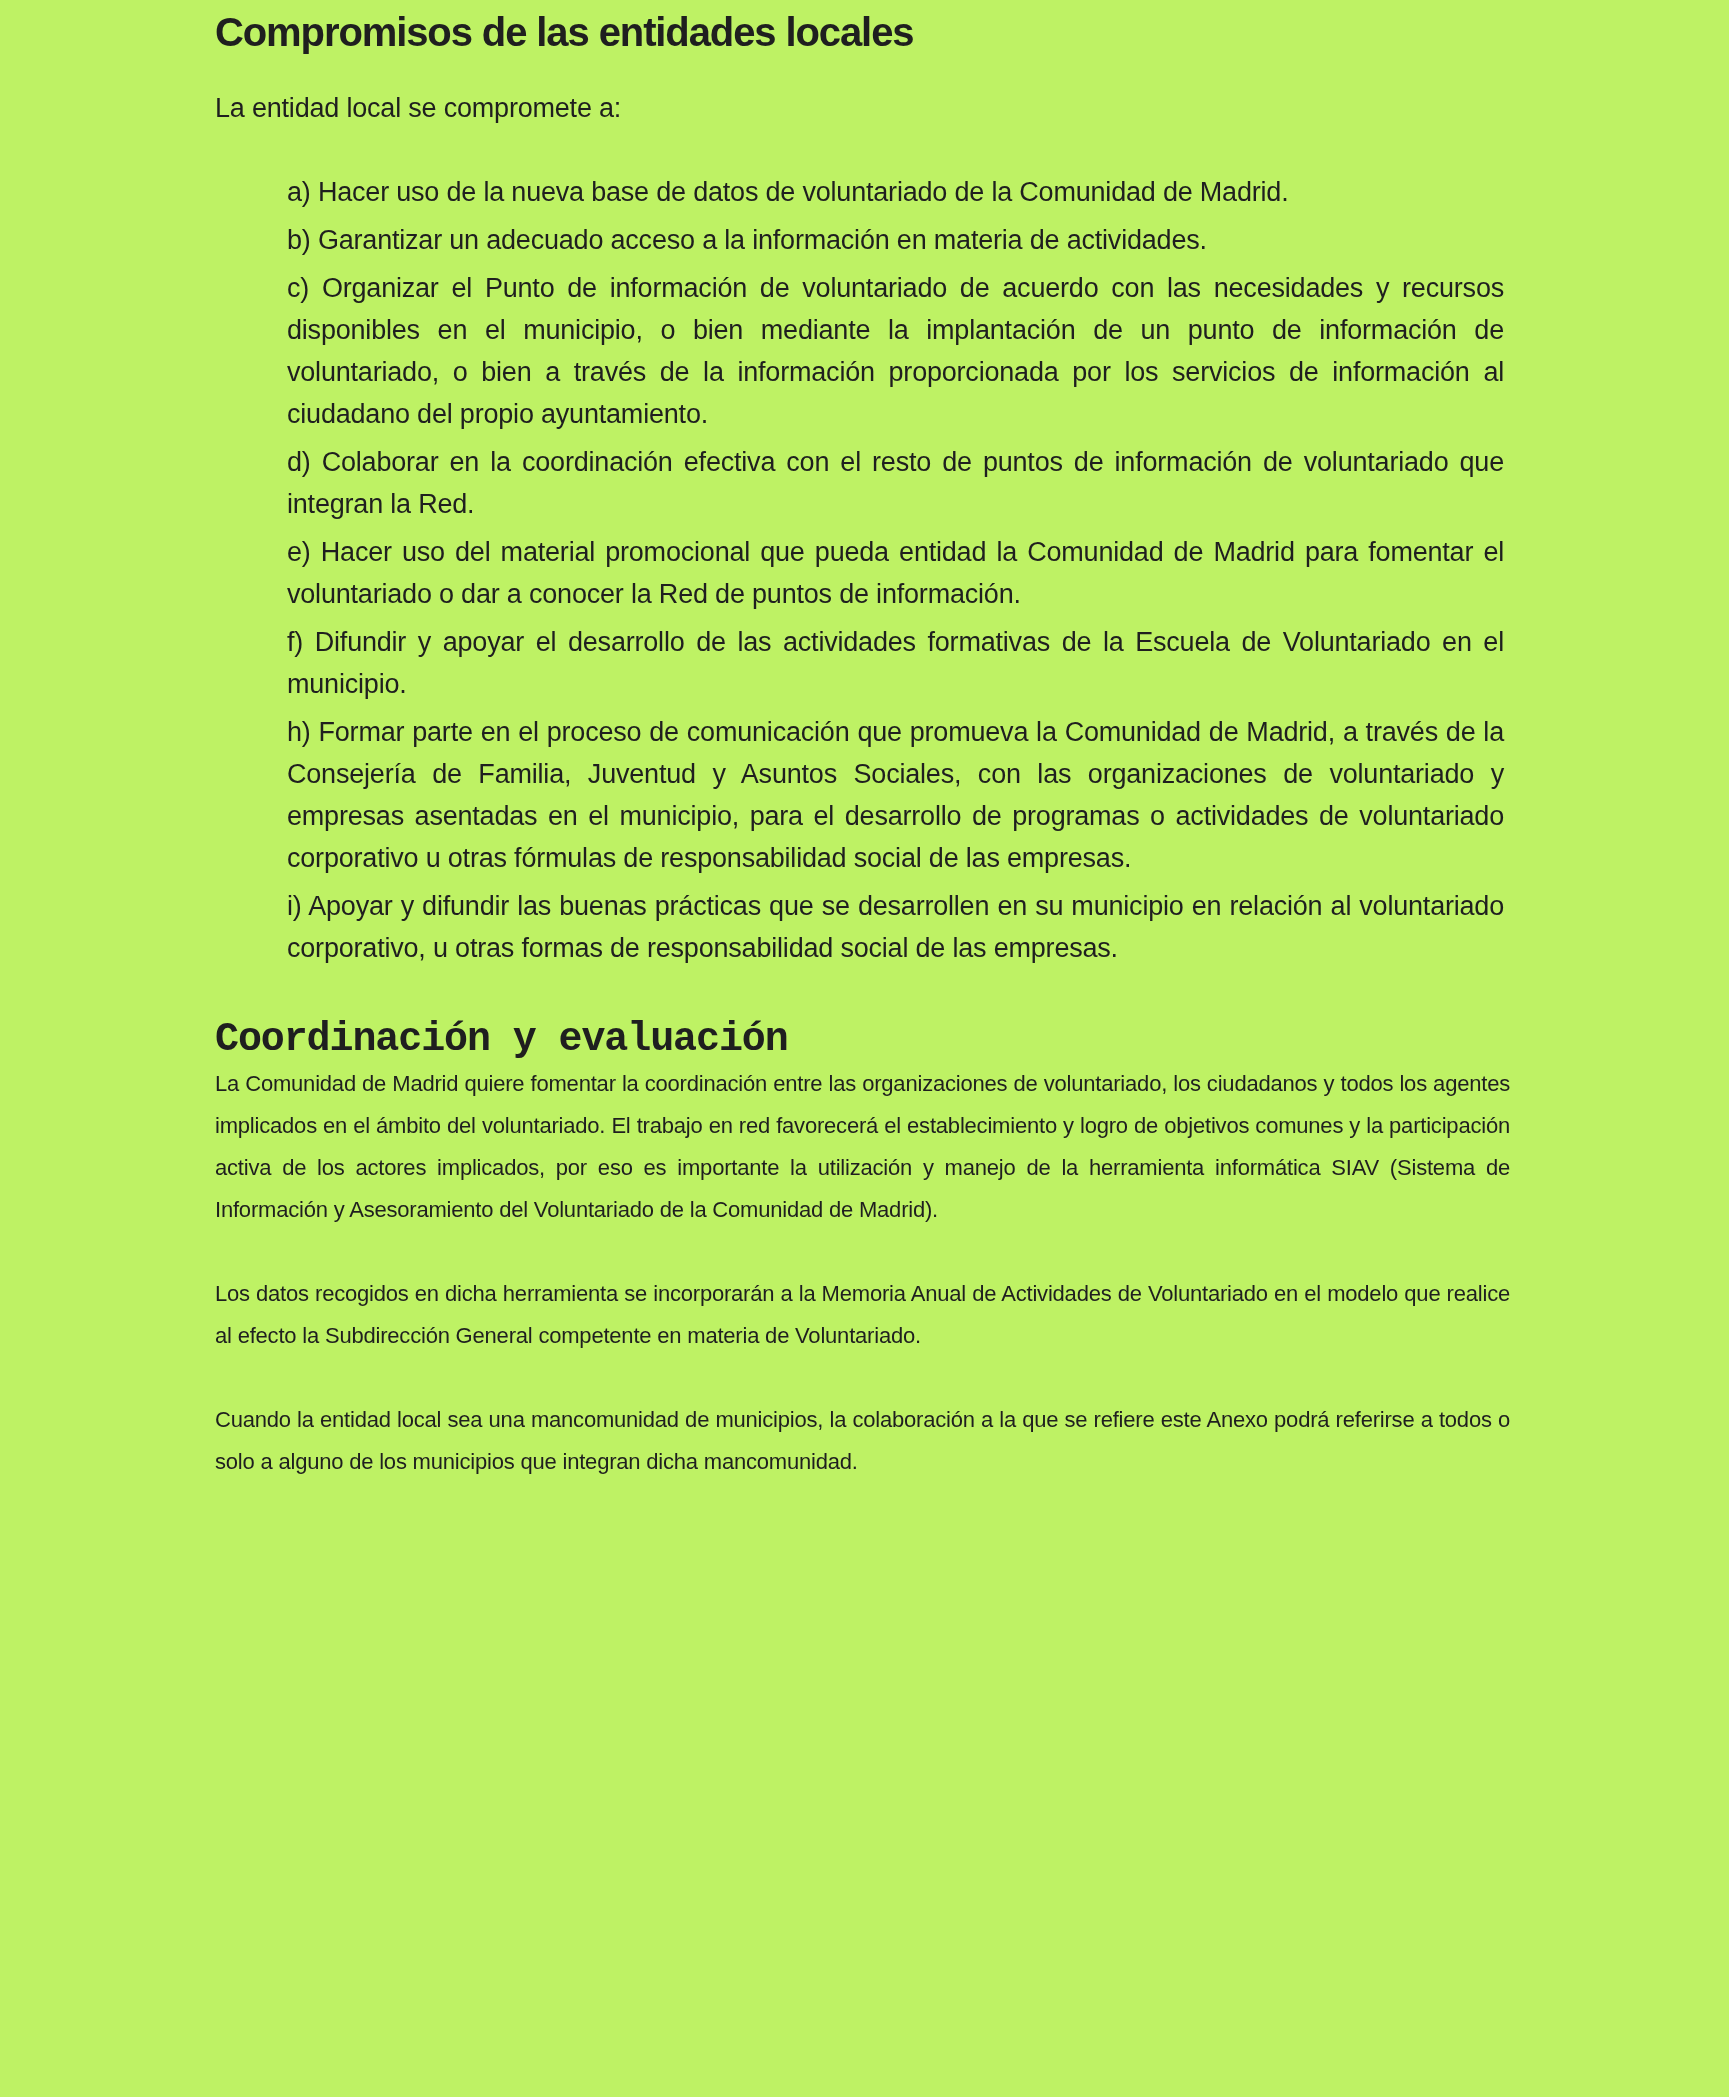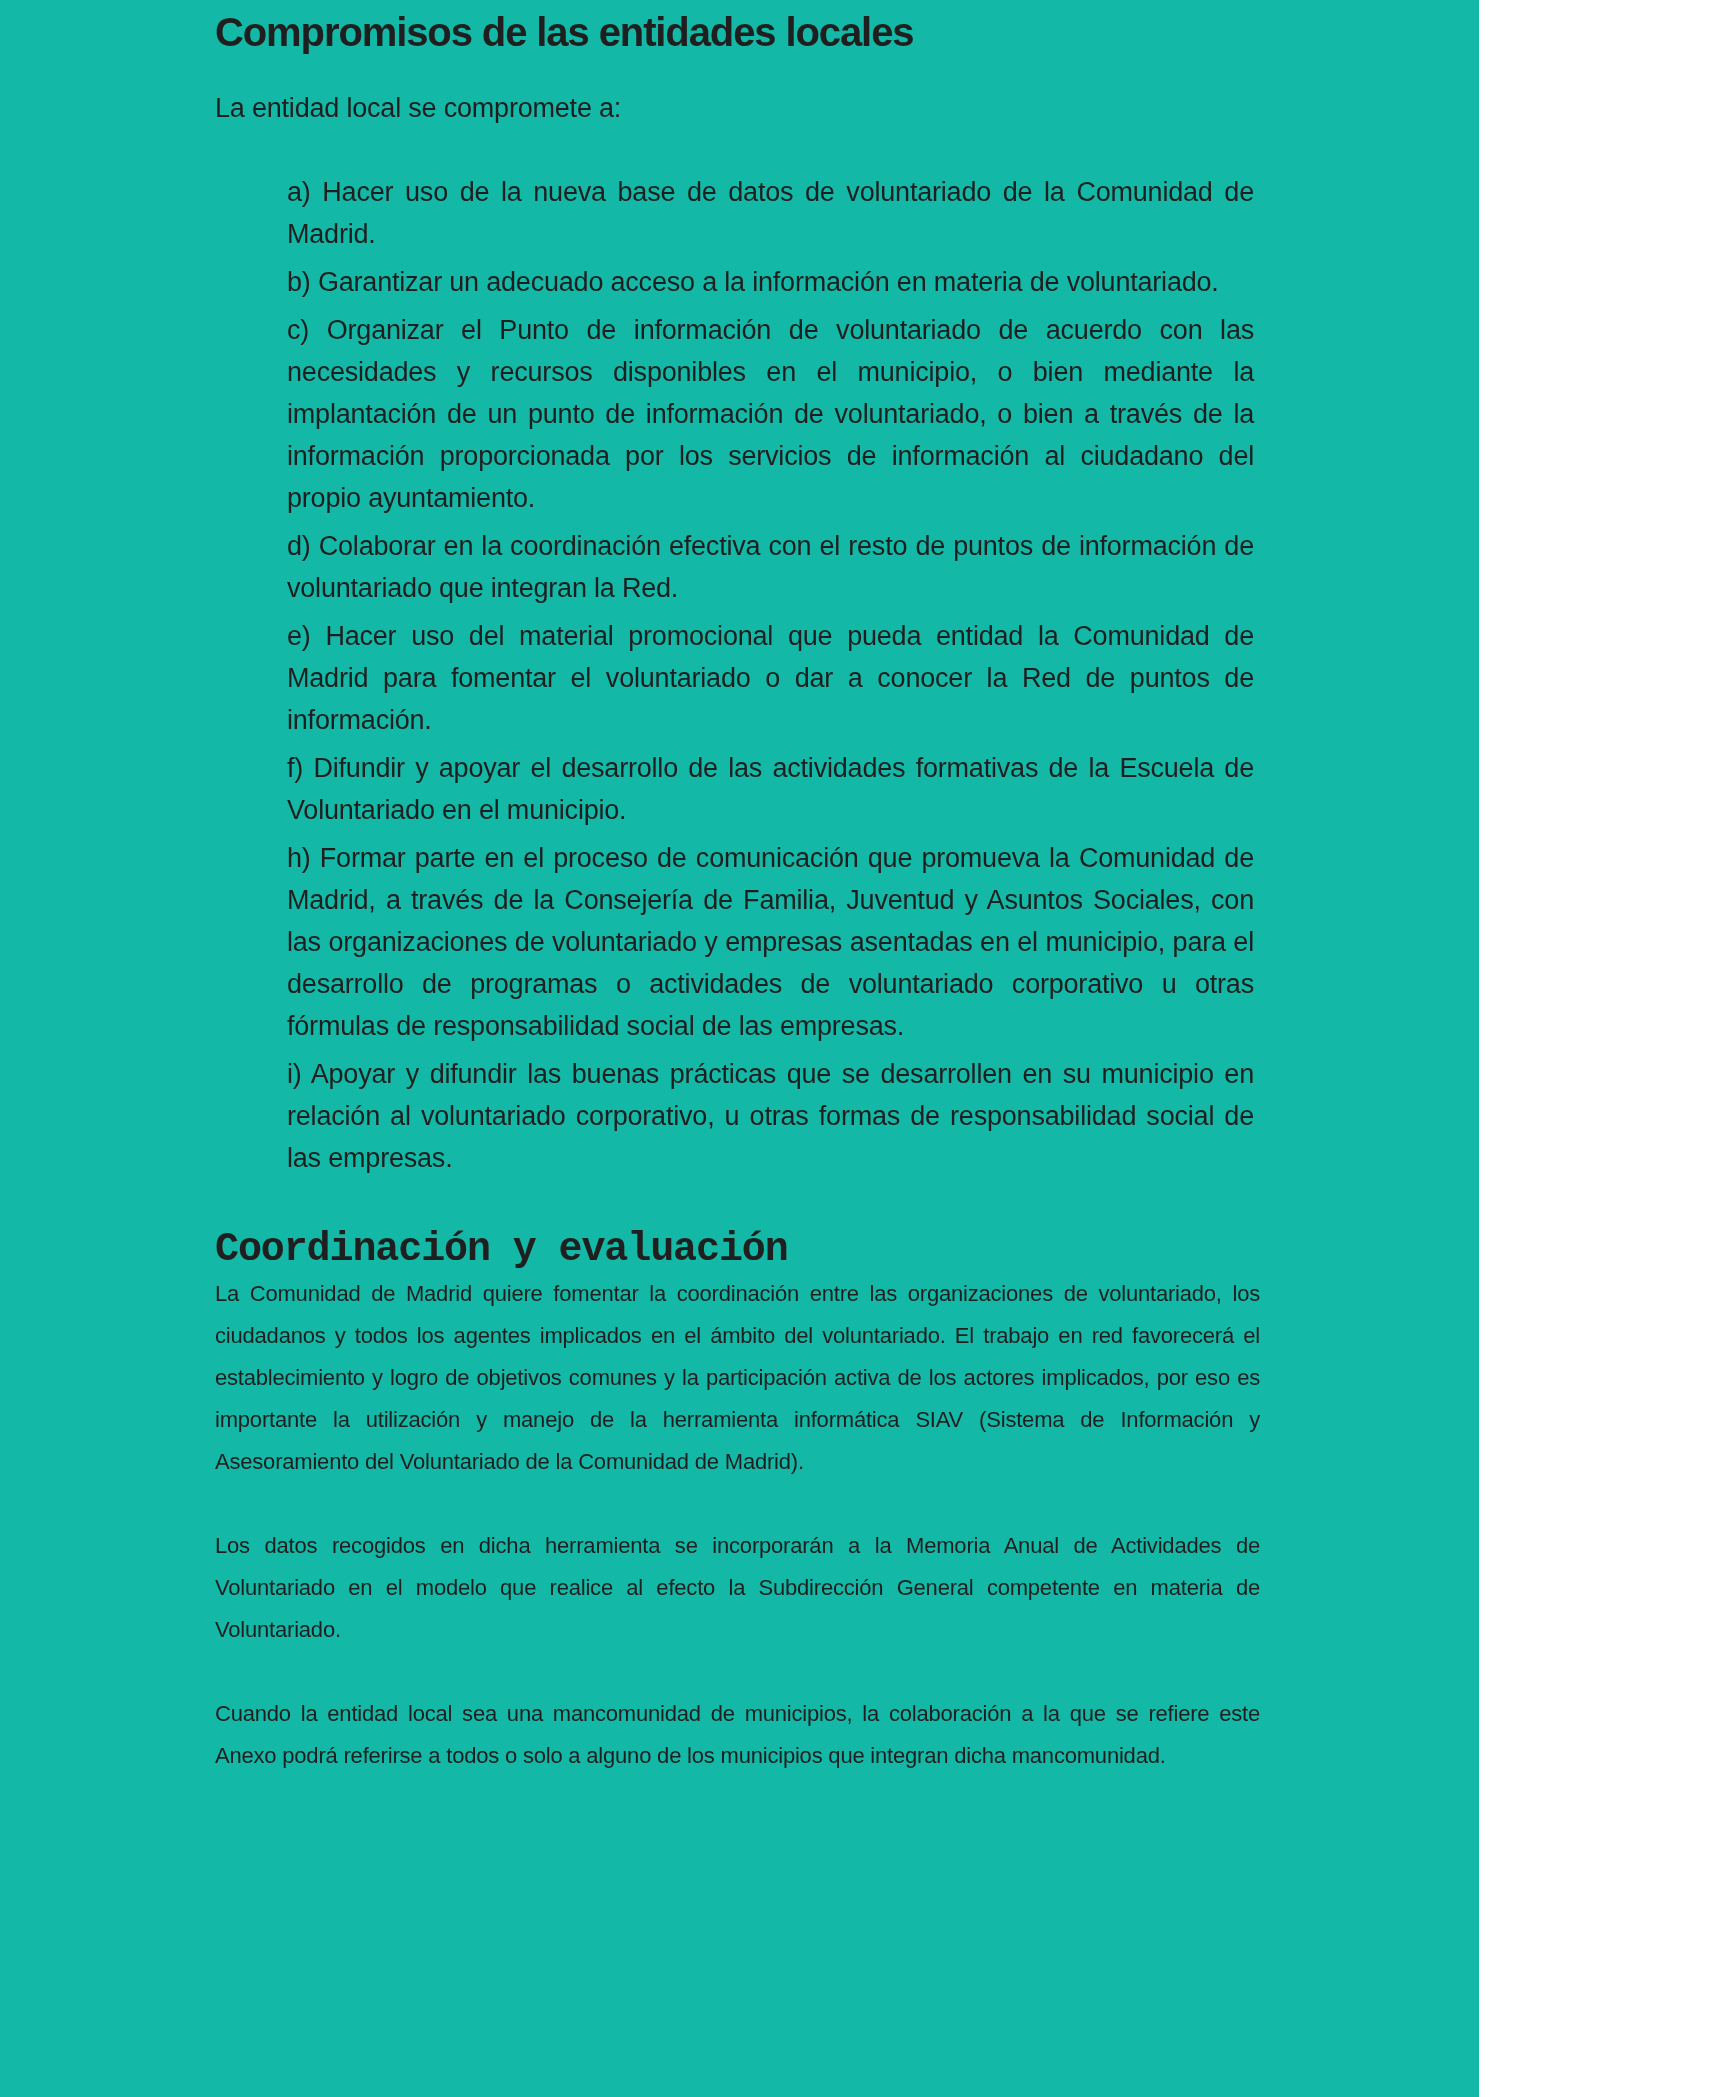--- a/index.html
+++ b/index.html
@@ -2,24 +2,24 @@
 <html style="font-size:11.7px"><head>
 <meta charset="utf-8">
 <style>
   html, body {
     margin: 0;
     padding: 0;
     background: #ffffff;
   }
   .page {
     position: relative;
-    width: 1479px;
+    width: 1729px;
     height: 2097px;
     box-sizing: border-box;
-    background: #14b8a6;
+    background: #bef264;
     color: #1f1f1f;
     font-family: "Liberation Sans", sans-serif;
     padding: 8.8px 219px 0 215px;
     overflow: hidden;
   }
   h1.doc-heading, h2.doc-heading {
     font-size: 40px;
     line-height: 47px;
     font-weight: 700;
     letter-spacing: -1.1px;
@@ -64,21 +64,21 @@
 <body>
 
 <div class="page">
 
   <h1 class="doc-heading">Compromisos de las entidades locales</h1>
 
   <p class="intro">La entidad local se compromete a:</p>
 
   <div class="commitments">
     <p class="commitment-item">a) Hacer uso de la nueva base de datos de voluntariado de la Comunidad de Madrid.</p>
-    <p class="commitment-item">b) Garantizar un adecuado acceso a la información en materia de voluntariado.</p>
+    <p class="commitment-item">b) Garantizar un adecuado acceso a la información en materia de actividades.</p>
     <p class="commitment-item">c) Organizar el Punto de información de voluntariado de acuerdo con las necesidades y recursos disponibles en el municipio, o bien mediante la implantación de un punto de información de voluntariado, o bien a través de la información proporcionada por los servicios de información al ciudadano del propio ayuntamiento.</p>
     <p class="commitment-item">d) Colaborar en la coordinación efectiva con el resto de puntos de información de voluntariado que integran la Red.</p>
     <p class="commitment-item">e) Hacer uso del material promocional que pueda entidad la Comunidad de Madrid para fomentar el voluntariado o dar a conocer la Red de puntos de información.</p>
     <p class="commitment-item">f) Difundir y apoyar el desarrollo de las actividades formativas de la Escuela de Voluntariado en el municipio.</p>
     <p class="commitment-item">h) Formar parte en el proceso de comunicación que promueva la Comunidad de Madrid, a través de la Consejería de Familia, Juventud y Asuntos Sociales, con las organizaciones de voluntariado y empresas asentadas en el municipio, para el desarrollo de programas o actividades de voluntariado corporativo u otras fórmulas de responsabilidad social de las empresas.</p>
     <p class="commitment-item">i) Apoyar y difundir las buenas prácticas que se desarrollen en su municipio en relación al voluntariado corporativo, u otras formas de responsabilidad social de las empresas.</p>
   </div>
 
   <h2 class="doc-heading">Coordinación y evaluación</h2>
 

